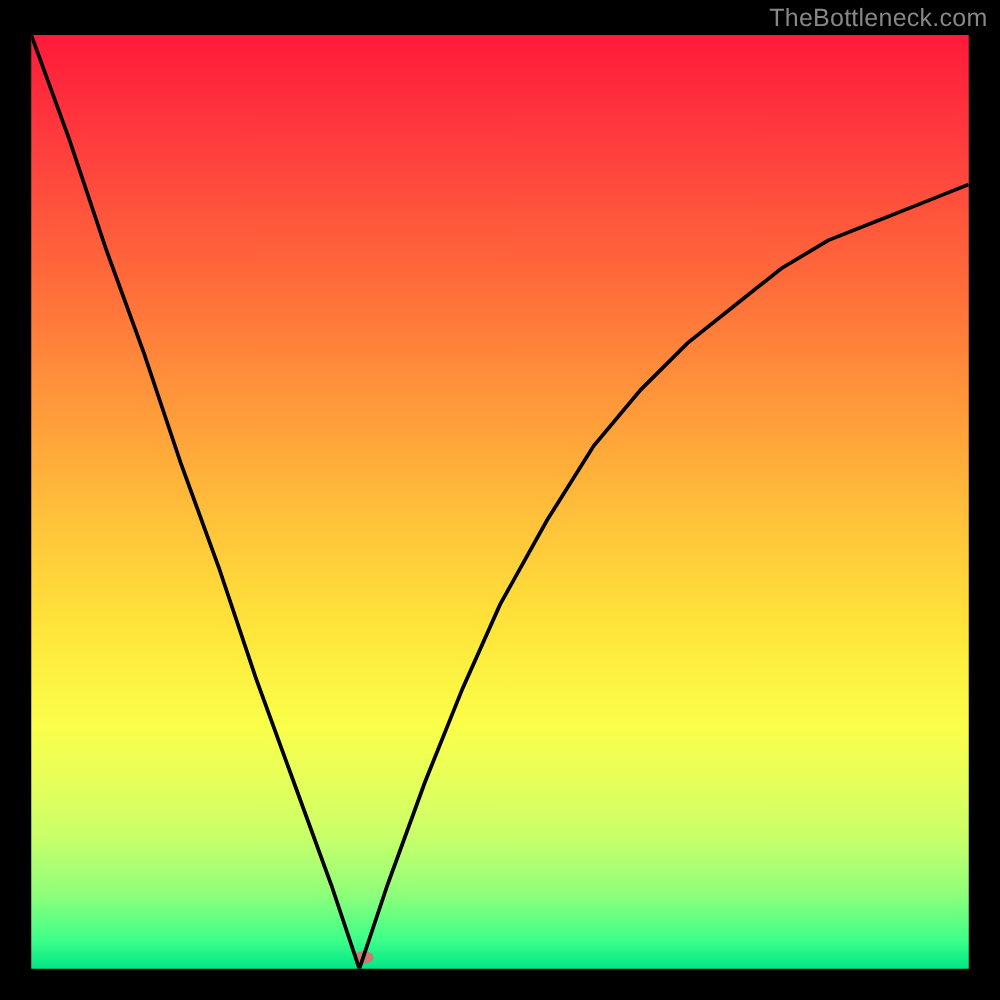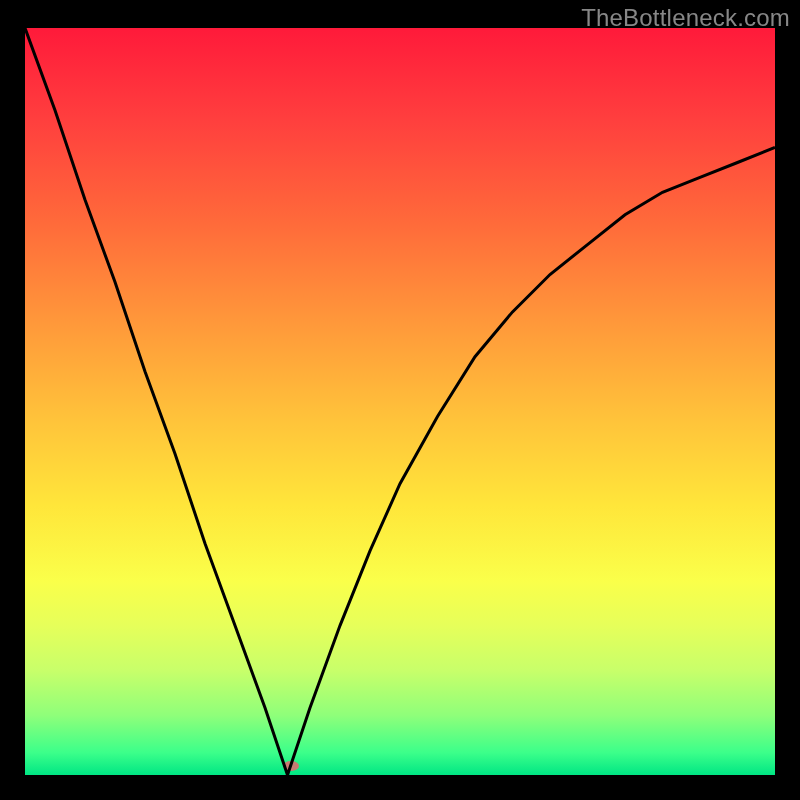--- a/index.html
+++ b/index.html
@@ -55,21 +55,21 @@
     left: 0;
     top: 0;
     width: 750px;
     height: 747px;
   }
   .watermark {
     position: absolute;
     top: 4px;
     right: 10px;
     color: #878787;
-    font-size: 24px;
+    font-size: 20px;
     letter-spacing: 0.2px;
     font-weight: 500;
   }
 </style>
 </head>
 <body>
 
 <div class="frame">
   <div class="gradient"></div>
   <div class="blob" style="left: 266.25px; top: 738.036px;"></div>

